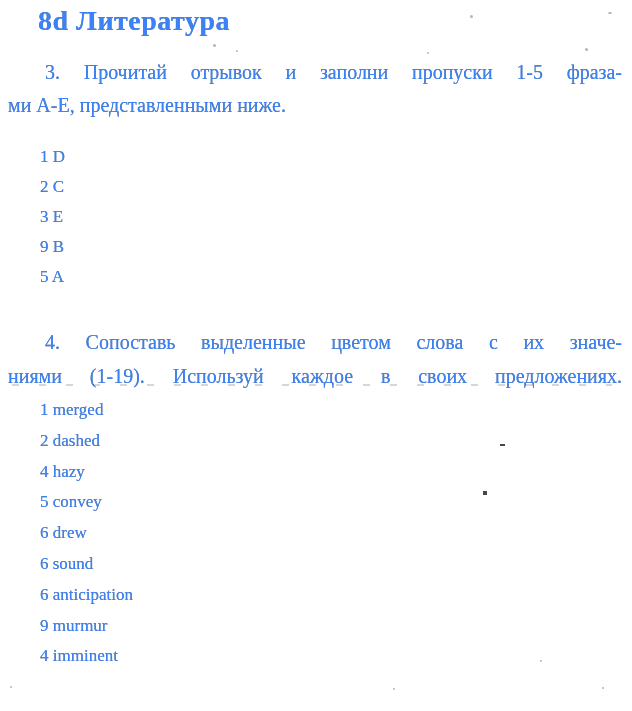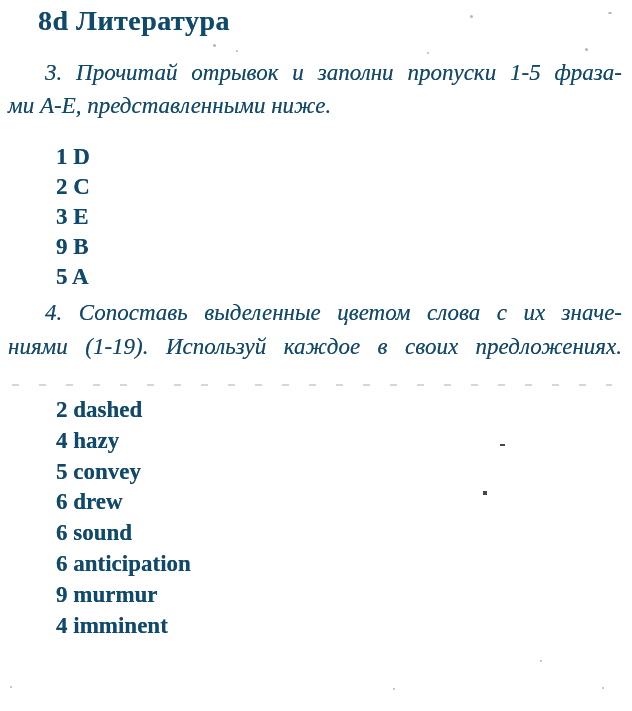--- a/index.html
+++ b/index.html
@@ -5,55 +5,53 @@
   html, body { margin: 0; padding: 0; }
   body {
     width: 632px; height: 711px;
     background: #ffffff;
     overflow: hidden;
   }
   .page {
     position: relative;
     width: 632px; height: 711px;
     font-family: "Liberation Serif", "DejaVu Serif", serif;
-    color: #0c4a6e;
+    color: #3b82f6;
     background: #ffffff;
     text-shadow: 0 0 0.5px rgba(20,20,20,0.55);
   }
   .title {
     position: absolute;
     left: 38px; top: 5px;
     margin: 0;
     font-size: 28px;
     font-weight: bold;
     letter-spacing: 0.5px;
   }
   .task {
     position: absolute;
     left: 8px;
     width: 614px;
-    font-style: italic;
-    font-size: 23px;
+    font-size: 20px;
     line-height: 33px;
   }
   .task-3 { top: 56px; }
-  .task-4 { top: 296px; line-height: 34px; }
+  .task-4 { top: 325px; line-height: 34px; }
   .task-line { display: block; }
   .task-line.indent { padding-left: 37px; }
   .task-line.just {
     text-align: justify;
     text-align-last: justify;
   }
   .answers {
     position: absolute;
-    left: 56px;
-    font-size: 23px;
+    left: 40px;
+    font-size: 17px;
     line-height: 30px;
     font-style: normal;
-    font-weight: bold;
   }
   .answers-3 { top: 142px; }
   .answers-4 { top: 395px; line-height: 30.8px; }
   .answer { display: block; white-space: pre; }
   
   .speck {
     position: absolute;
     background: rgba(40,40,40,0.35);
     width: 3px; height: 3px;
     border-radius: 50%;
@@ -86,20 +84,21 @@
     <span class="answer">9 B</span>
     <span class="answer">5 A</span>
   </div>
 
   <div class="task task-4">
     <span class="task-line indent just">4. Сопоставь выделенные цветом слова с их значе-</span>
     <span class="task-line just">ниями (1-19). Используй каждое в своих предложениях.</span>
   </div>
 
   <div class="answers answers-4">
+    <span class="answer">1 merged</span>
     <span class="answer">2 dashed</span>
     <span class="answer">4 hazy</span>
     <span class="answer">5 convey</span>
     <span class="answer">6 drew</span>
     <span class="answer">6 sound</span>
     <span class="answer">6 anticipation</span>
     <span class="answer">9 murmur</span>
     <span class="answer">4 imminent</span>
   </div>
 

